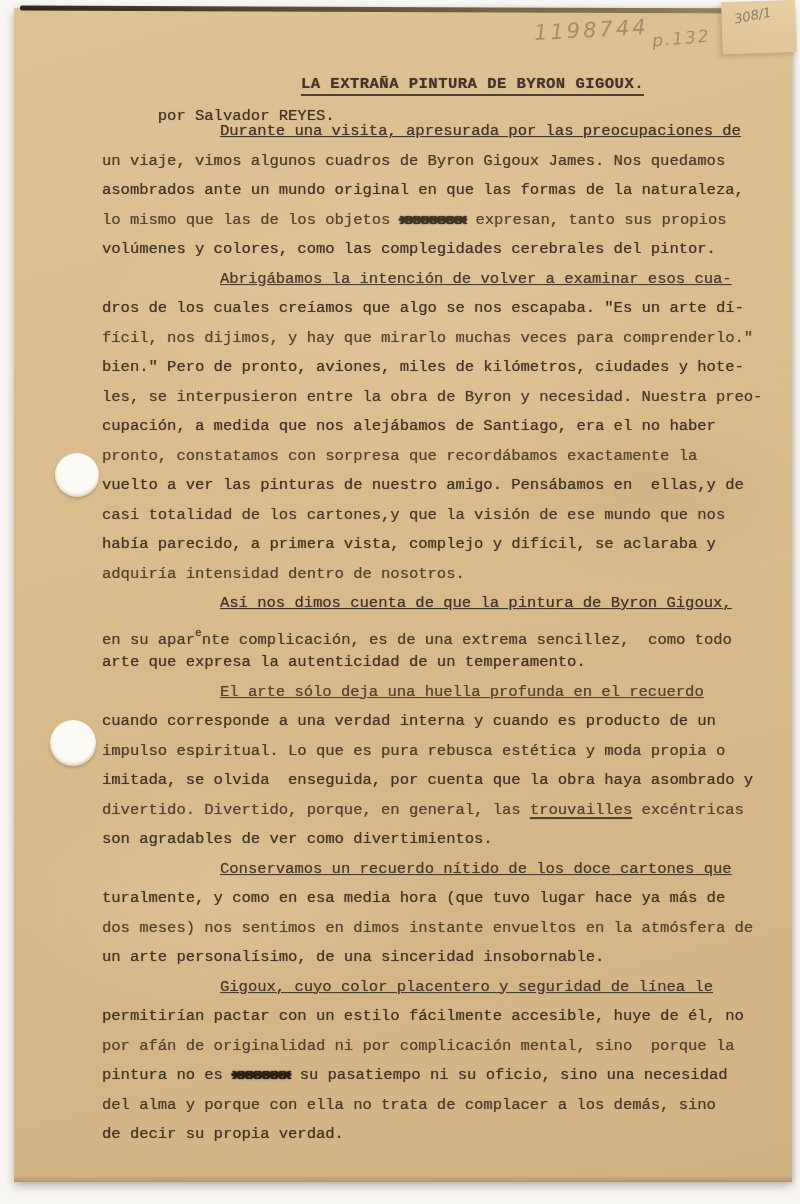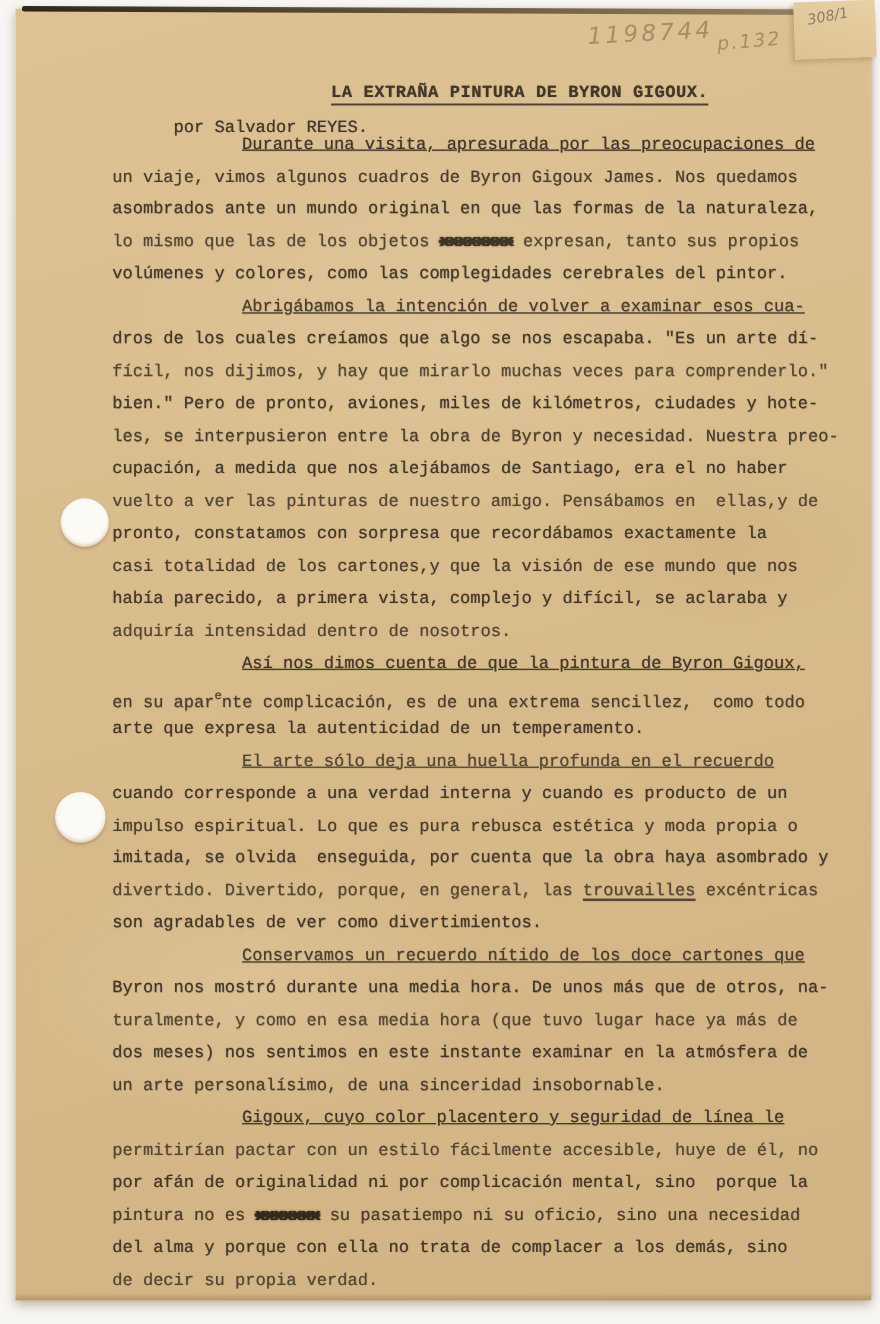--- a/index.html
+++ b/index.html
@@ -95,38 +95,37 @@
         <div class="line"><span>un viaje, vimos algunos cuadros de Byron Gigoux James. Nos quedamos</span></div>
         <div class="line"><span>asombrados ante un mundo original en que las formas de la naturaleza,</span></div>
         <div class="line"><span>lo mismo que las de los objetos </span><span class="strike">xxxxxxxx</span><span> expresan, tanto sus propios</span></div>
         <div class="line"><span>volúmenes y colores, como las complegidades cerebrales del pintor.</span></div>
         <div class="line indent"><span>Abrigábamos la intención de volver a examinar esos cua-</span></div>
         <div class="line"><span>dros de los cuales creíamos que algo se nos escapaba. "Es un arte dí-</span></div>
         <div class="line"><span>fícil, nos dijimos, y hay que mirarlo muchas veces para comprenderlo."</span></div>
         <div class="line"><span>bien." Pero de pronto, aviones, miles de kilómetros, ciudades y hote-</span></div>
         <div class="line"><span>les, se interpusieron entre la obra de Byron y necesidad. Nuestra preo-</span></div>
         <div class="line"><span>cupación, a medida que nos alejábamos de Santiago, era el no haber</span></div>
+        <div class="line"><span>pronto, constatamos con sorpresa que recordábamos exactamente la</span></div>
         <div class="line"><span>vuelto a ver las pinturas de nuestro amigo. Pensábamos en  ellas,y de</span></div>
-        <div class="line"><span>pronto, constatamos con sorpresa que recordábamos exactamente la</span></div>
         <div class="line"><span>casi totalidad de los cartones,y que la visión de ese mundo que nos</span></div>
         <div class="line"><span>había parecido, a primera vista, complejo y difícil, se aclaraba y</span></div>
         <div class="line"><span>adquiría intensidad dentro de nosotros.</span></div>
         <div class="line indent"><span>Así nos dimos cuenta de que la pintura de Byron Gigoux,</span></div>
         <div class="line"><span>en su apar</span><span class="sup">e</span><span>nte complicación, es de una extrema sencillez,  como todo</span></div>
         <div class="line"><span>arte que expresa la autenticidad de un temperamento.</span></div>
         <div class="line indent"><span>El arte sólo deja una huella profunda en el recuerdo</span></div>
         <div class="line"><span>cuando corresponde a una verdad interna y cuando es producto de un</span></div>
         <div class="line"><span>impulso espiritual. Lo que es pura rebusca estética y moda propia o</span></div>
         <div class="line"><span>imitada, se olvida  enseguida, por cuenta que la obra haya asombrado y</span></div>
         <div class="line"><span>divertido. Divertido, porque, en general, las </span><span class="u">trouvailles</span><span> excéntricas</span></div>
         <div class="line"><span>son agradables de ver como divertimientos.</span></div>
         <div class="line indent"><span>Conservamos un recuerdo nítido de los doce cartones que</span></div>
-        <div class="line"><span>Byron nos mostró durante una media hora. De unos más que de otros, na-</span></div>
         <div class="line"><span>turalmente, y como en esa media hora (que tuvo lugar hace ya más de</span></div>
-        <div class="line"><span>dos meses) nos sentimos en este instante examinar en la atmósfera de</span></div>
+        <div class="line"><span>dos meses) nos sentimos en dimos instante envueltos en la atmósfera de</span></div>
         <div class="line"><span>un arte personalísimo, de una sinceridad insobornable.</span></div>
         <div class="line indent"><span>Gigoux, cuyo color placentero y seguridad de línea le</span></div>
         <div class="line"><span>permitirían pactar con un estilo fácilmente accesible, huye de él, no</span></div>
         <div class="line"><span>por afán de originalidad ni por complicación mental, sino  porque la</span></div>
         <div class="line"><span>pintura no es </span><span class="strike">xxxxxxx</span><span> su pasatiempo ni su oficio, sino una necesidad</span></div>
         <div class="line"><span>del alma y porque con ella no trata de complacer a los demás, sino</span></div>
         <div class="line"><span>de decir su propia verdad.</span></div>
       </div>
   </div>
 </div>

